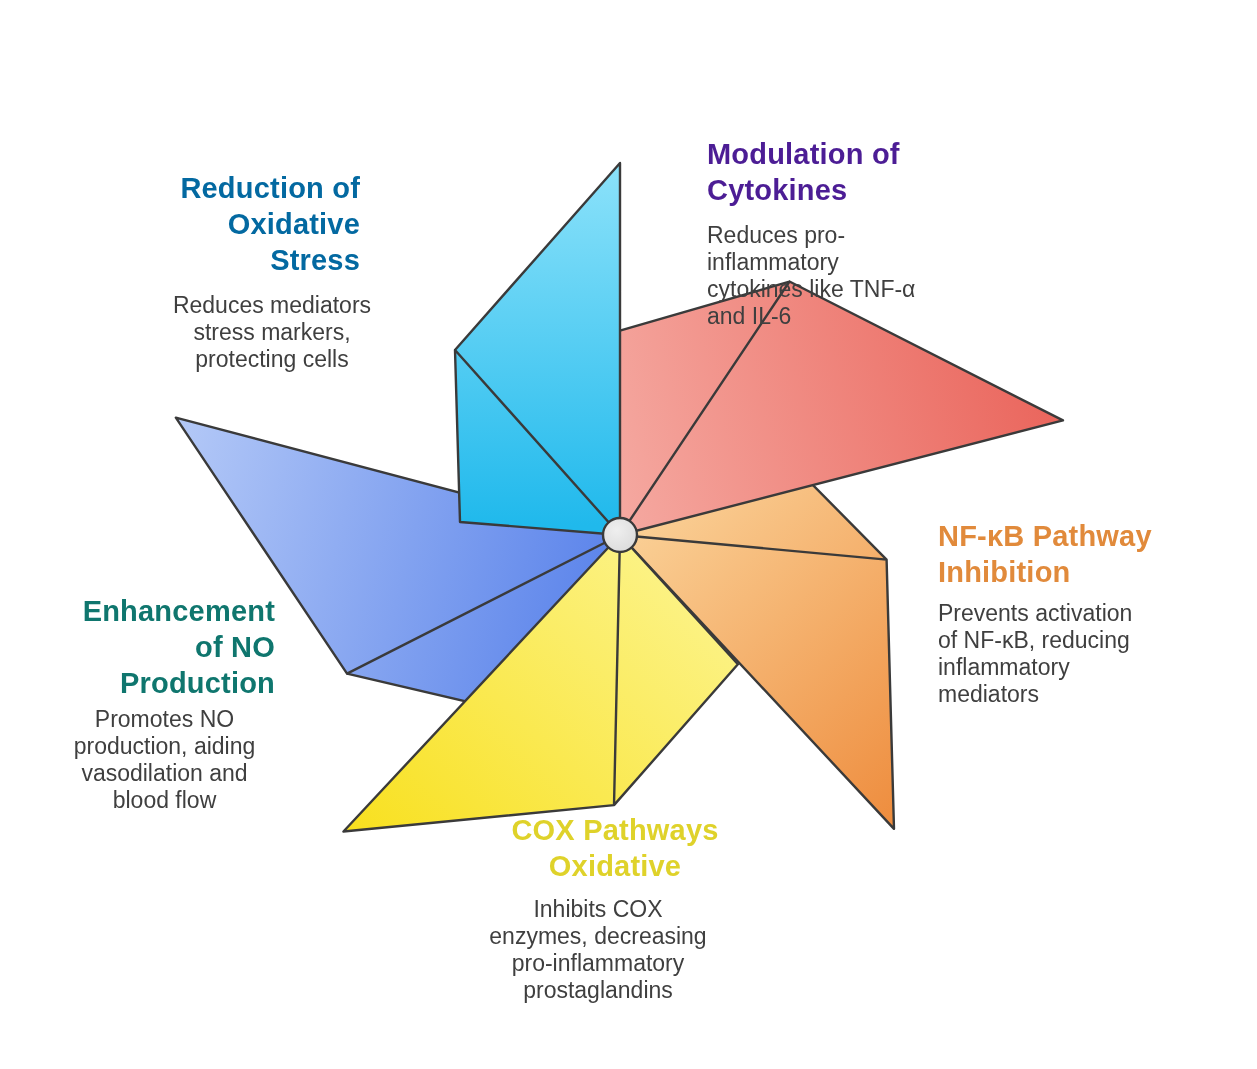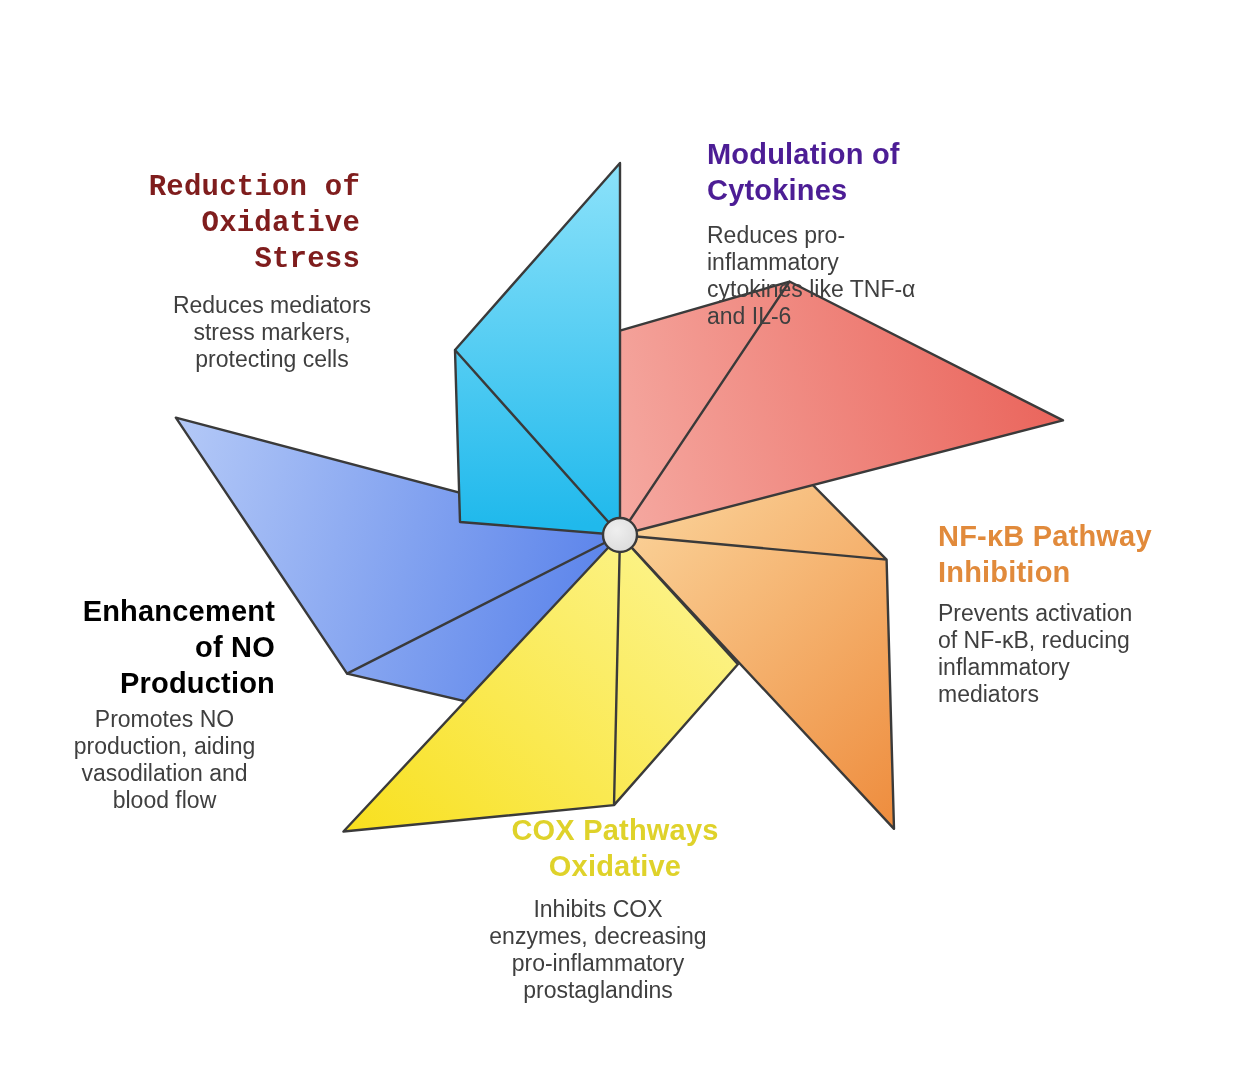--- a/index.html
+++ b/index.html
@@ -94,21 +94,21 @@
         <use href="#blade" fill="url(#gYellow)"></use>
       </g>
       <g transform="translate(620 535) rotate(0) scale(1)">
         <use href="#blade" fill="url(#gCyan)"></use>
       </g>
       <circle cx="620" cy="535" r="17" fill="url(#gHub)"></circle>
     </g>
   </svg>
 
   <div>
-    <h2 class="heading s0h" style="color: #7f1d1d; font-family: Liberation Mono, monospace;">Reduction of
+    <h2 class="heading s0h" style="color: #0369a1;">Reduction of
 Oxidative
 Stress</h2>
     <p class="body s0b">Reduces mediators
 stress markers,
 protecting cells</p>
   </div>
 
   <div>
     <h2 class="heading s1h" style="color: #4c1d95;">Modulation of
 Cytokines</h2>
@@ -130,21 +130,21 @@
   <div>
     <h2 class="heading s3h" style="color: rgb(223, 210, 42);">COX Pathways
 Oxidative</h2>
     <p class="body s3b">Inhibits COX
 enzymes, decreasing
 pro-inflammatory
 prostaglandins</p>
   </div>
 
   <div>
-    <h2 class="heading s4h" style="color: #000000;">Enhancement
+    <h2 class="heading s4h" style="color: #0f766e;">Enhancement
 of NO
 Production</h2>
     <p class="body s4b">Promotes NO
 production, aiding
 vasodilation and
 blood flow</p>
   </div>
 
 </div>
 

